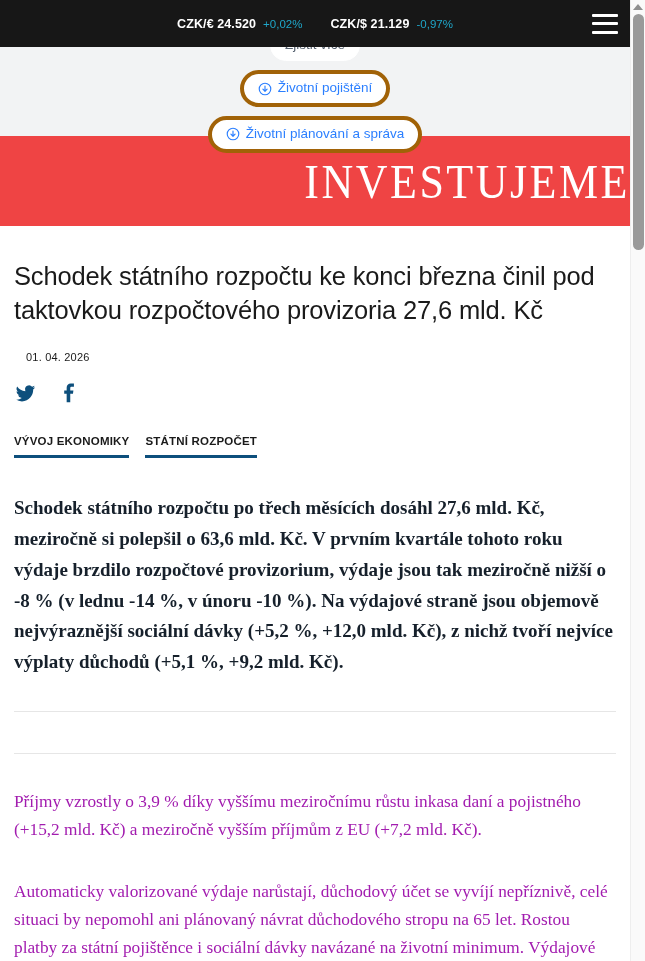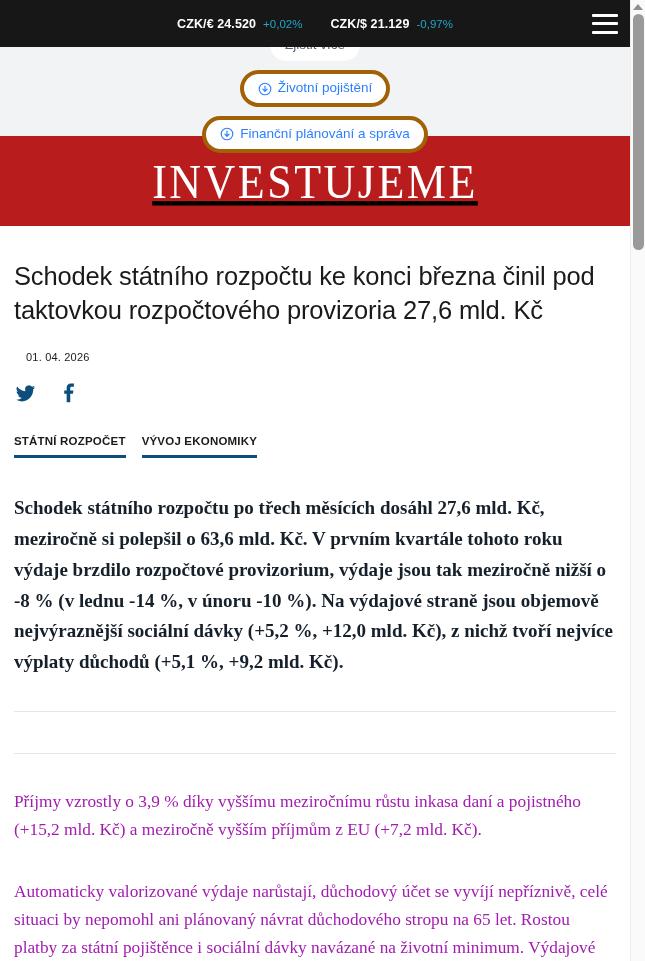--- a/index.html
+++ b/index.html
@@ -115,25 +115,24 @@
   .pill-icon {
     flex: 0 0 auto;
     width: 14px;
     height: 14px;
     display: inline-block;
   }
 
   
   .brand-band {
     height: 90px;
-    background: #b91c1c;
-    display: flex;
-    align-items: center;
-    justify-content: center;
-    text-decoration: underline;
+    background: #ef4444;
+    display: flex;
+    align-items: center;
+    justify-content: flex-end;
   }
   .brand-logo {
     color: #ffffff;
     font-family: "Liberation Serif", serif;
     font-size: 44px;
     font-weight: 400;
     letter-spacing: 2.5px;
     transform: scaleY(1.12);
   }
 
@@ -285,21 +284,21 @@
       <span>Životní pojištění</span>
     </a>
 
     <a class="pill outlined">
       <span class="pill-icon">
         <svg viewBox="0 0 16 16" width="14" height="14" aria-hidden="true">
           <circle cx="8" cy="8" r="6.6" fill="none" stroke="#2b7fff" stroke-width="1.3"></circle>
           <path d="M8 4.6 V 10.4 M5.6 8.2 L 8 10.6 L 10.4 8.2" fill="none" stroke="#2b7fff" stroke-width="1.3" stroke-linecap="round" stroke-linejoin="round"></path>
         </svg>
       </span>
-      <span>Finanční plánování a správa</span>
+      <span>Životní plánování a správa</span>
     </a>
   </div>
 
   <div class="brand-band">
     <a class="brand-logo">INVESTUJEME</a>
   </div>
 
   <div class="article">
 
     <h1 class="article-title">Schodek státního rozpočtu ke konci března činil pod taktovkou rozpočtového provizoria 27,6 mld. Kč</h1>
@@ -313,22 +312,22 @@
         </svg>
       </span>
       <span class="social-icon">
         <svg viewBox="0 0 24 24" width="21" height="21" aria-hidden="true">
           <path fill="#0d4f7c" d="M15.6 4.4h2.6V.6h-3.6c-2.9 0-4.7 1.9-4.7 4.9v3H7.1v3.9h2.8V22h4.1v-9.6h3.1l.5-3.9h-3.6V6c0-1.1.5-1.6 1.6-1.6z"></path>
         </svg>
       </span>
     </div>
 
     <div class="tag-row">
+      <a class="tag">VÝVOJ EKONOMIKY</a>
       <a class="tag">STÁTNÍ ROZPOČET</a>
-      <a class="tag">VÝVOJ EKONOMIKY</a>
     </div>
 
     <p class="lead">Schodek státního rozpočtu po třech měsících dosáhl 27,6 mld. Kč, meziročně si polepšil o 63,6 mld. Kč. V prvním kvartále tohoto roku výdaje brzdilo rozpočtové provizorium, výdaje jsou tak meziročně nižší o -8 % (v lednu -14 %, v únoru -10 %). Na výdajové straně jsou objemově nejvýraznější sociální dávky (+5,2 %, +12,0 mld. Kč), z nichž tvoří nejvíce výplaty důchodů (+5,1 %, +9,2 mld. Kč).</p>
 
     <hr class="rule">
     <hr class="rule second">
 
     <p class="body-para">Příjmy vzrostly o 3,9 % díky vyššímu meziročnímu růstu inkasa daní a pojistného (+15,2 mld. Kč) a meziročně vyšším příjmům z EU (+7,2 mld. Kč).</p>
     <p class="body-para">Automaticky valorizované výdaje narůstají, důchodový účet se vyvíjí nepříznivě, celé situaci by nepomohl ani plánovaný návrat důchodového stropu na 65 let. Rostou platby za státní pojištěnce i sociální dávky navázané na životní minimum. Výdajové straně státního rozpočtu nepomůže ani zvýšení platů ve veřejné sféře (od 1.4.2026 +10</p>
 

